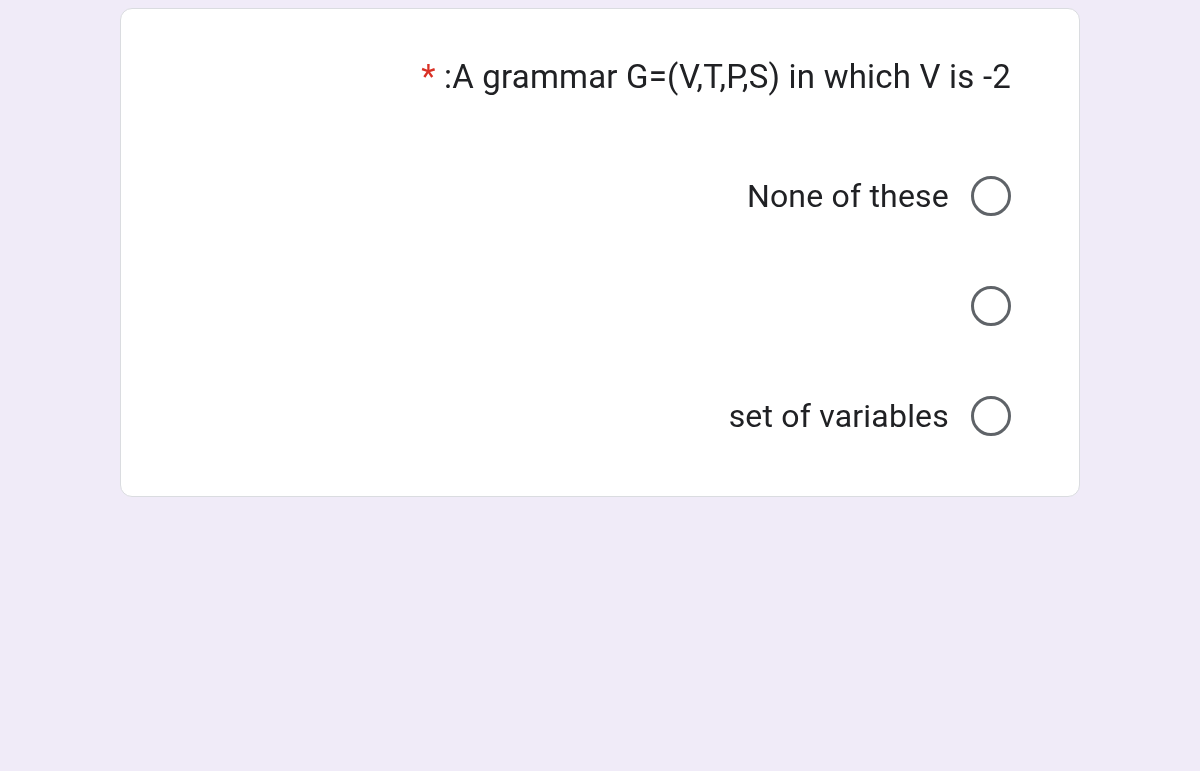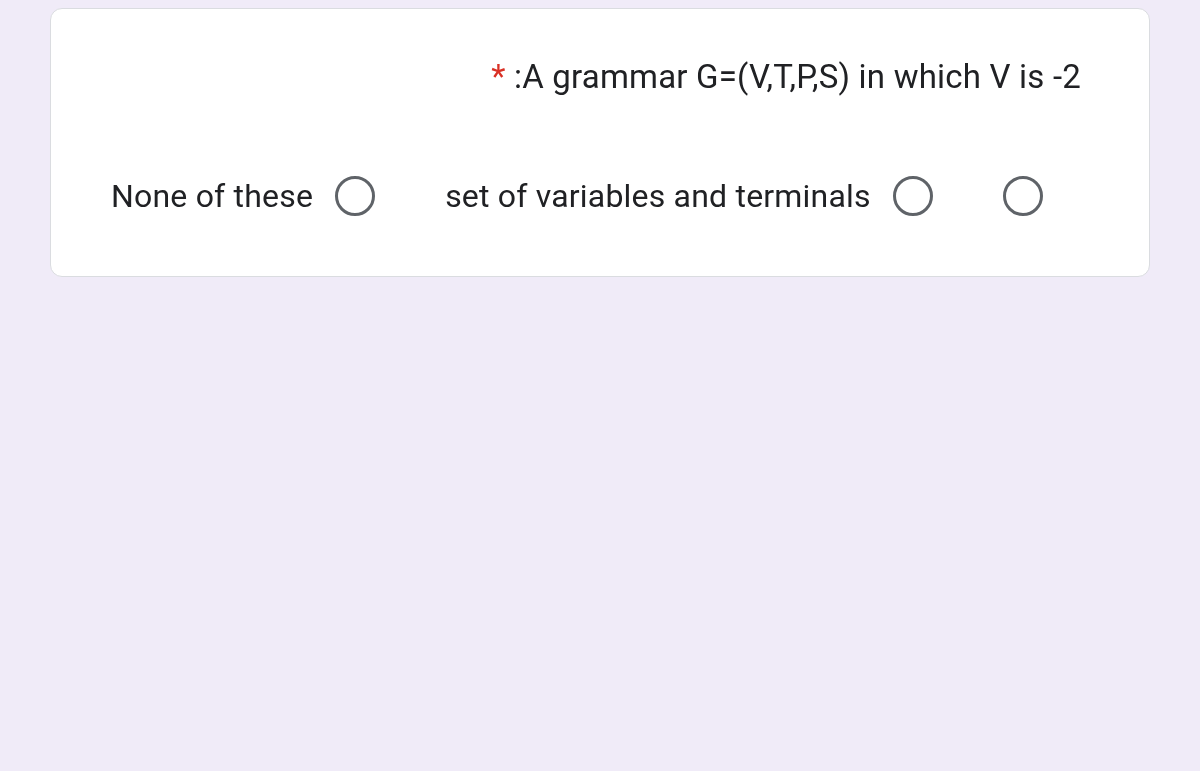--- a/index.html
+++ b/index.html
@@ -14,21 +14,21 @@
       height: 771px;
       padding: 0;
       display: flex;
       align-items: flex-start;
       justify-content: center;
     }
     .card {
       background-color: #ffffff;
       border: 1px solid #dadce0;
       border-radius: 12px;
-      width: 1100px;
+      width: 960px;
       margin-top: 8px;
       padding: 48px 60px 60px 60px;
     }
     .question-row {
       text-align: right;
       direction: rtl;
       font-size: 33px;
       color: #202124;
       letter-spacing: 0.2px;
       margin-bottom: 80px;
@@ -39,23 +39,24 @@
       color: #d93025;
       direction: ltr;
       unicode-bidi: embed;
     }
     .question-row .qtext {
       direction: ltr;
       unicode-bidi: embed;
     }
     .options {
       display: flex;
-      flex-direction: row;
+      flex-direction: column;
       gap: 70px;
       padding-right: 8px;
+      align-items: flex-end;
     }
     .option {
       display: flex;
       flex-direction: row;
       justify-content: flex-end;
       align-items: center;
       gap: 22px;
     }
     .option-label {
       font-size: 32px;
@@ -81,20 +82,20 @@
     <span> </span>
     <span class="qtext">:A grammar G=(V,T,P,S) in which V is -2</span>
   </div>
 
   <div class="options">
     <div class="option">
       <span class="option-label">None of these</span>
       <span class="radio"></span>
     </div>
     <div class="option">
-      <span class="option-label">set of variables and terminals</span>
       <span class="radio"></span>
     </div>
     <div class="option">
+      <span class="option-label">set of variables</span>
       <span class="radio"></span>
     </div>
   </div>
 </div>
 
 </body></html>

